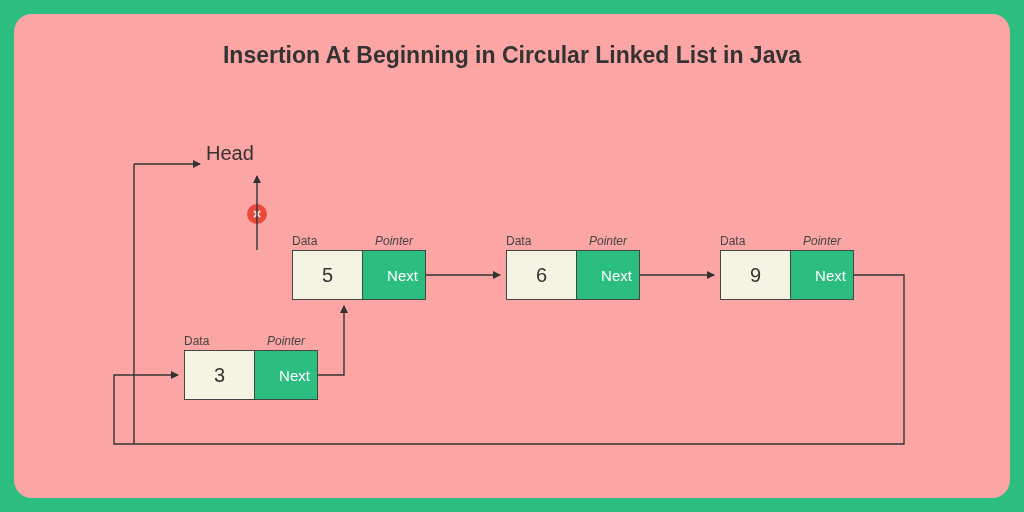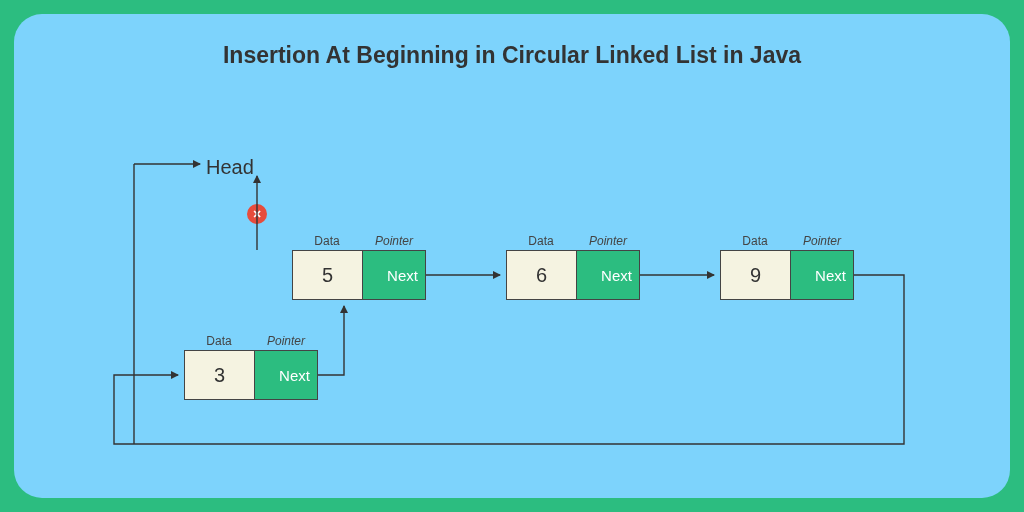--- a/index.html
+++ b/index.html
@@ -6,22 +6,22 @@
   body {
     width: 1024px;
     height: 512px;
     background: #2cbd80;
     font-family: -apple-system, BlinkMacSystemFont, "Segoe UI", Arial, sans-serif;
     padding: 14px;
   }
   .card {
     width: 100%;
     height: 100%;
-    background: #7dd3fc;
-    border-radius: 28px;
+    background: #fca5a5;
+    border-radius: 18px;
     position: relative;
     overflow: hidden;
   }
   .title {
     position: absolute;
     top: 28px;
     left: 0;
     right: 0;
     text-align: center;
     font-size: 23px;
@@ -31,21 +31,21 @@
   .head-label {
     position: absolute;
     font-size: 20px;
     color: #333333;
   }
   .labels {
     position: absolute;
     font-size: 12px;
     color: #444444;
   }
-  .data-lab { display: inline-block; width: 70px; text-align: center; }
+  .data-lab { display: inline-block; width: 70px; text-align: left; }
   .ptr-lab { display: inline-block; width: 64px; text-align: center; font-style: italic; }
   .node {
     position: absolute;
     width: 134px;
     height: 50px;
     border: 1px solid #444444;
     display: flex;
   }
   .node .data {
     width: 70px;
@@ -87,21 +87,21 @@
     height: 100%;
     pointer-events: none;
   }
 </style>
 </head>
 <body>
 
 <div class="card">
   <div class="title">Insertion At Beginning in Circular Linked List in Java</div>
 
-  <div class="head-label" style="left:192px; top:142px;">Head</div>
+  <div class="head-label" style="left:192px; top:128px;">Head</div>
 
   <div class="labels" style="left:278px; top:220px;">
     <span class="data-lab">Data</span><span class="ptr-lab">Pointer</span>
   </div>
   <div class="labels" style="left:492px; top:220px;">
     <span class="data-lab">Data</span><span class="ptr-lab">Pointer</span>
   </div>
   <div class="labels" style="left:706px; top:220px;">
     <span class="data-lab">Data</span><span class="ptr-lab">Pointer</span>
   </div>

